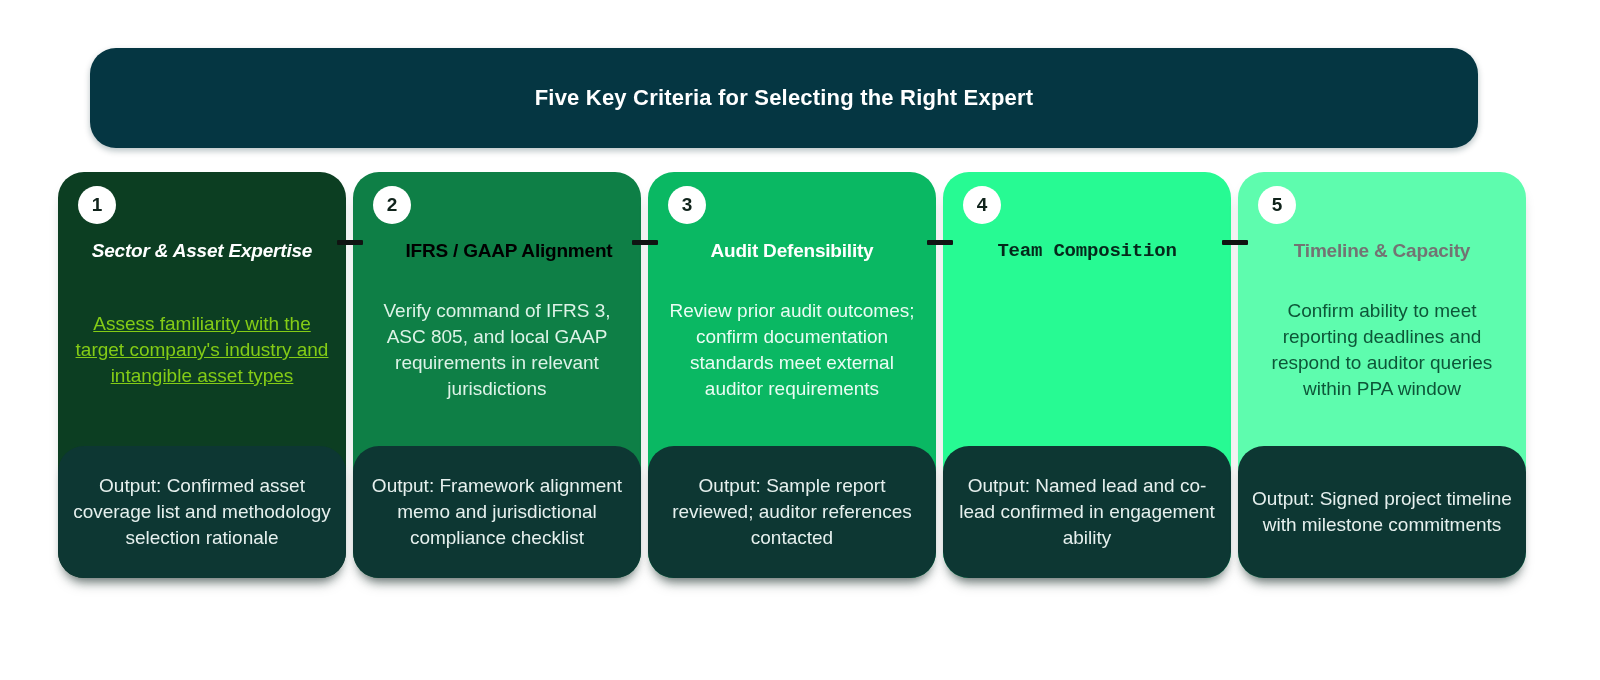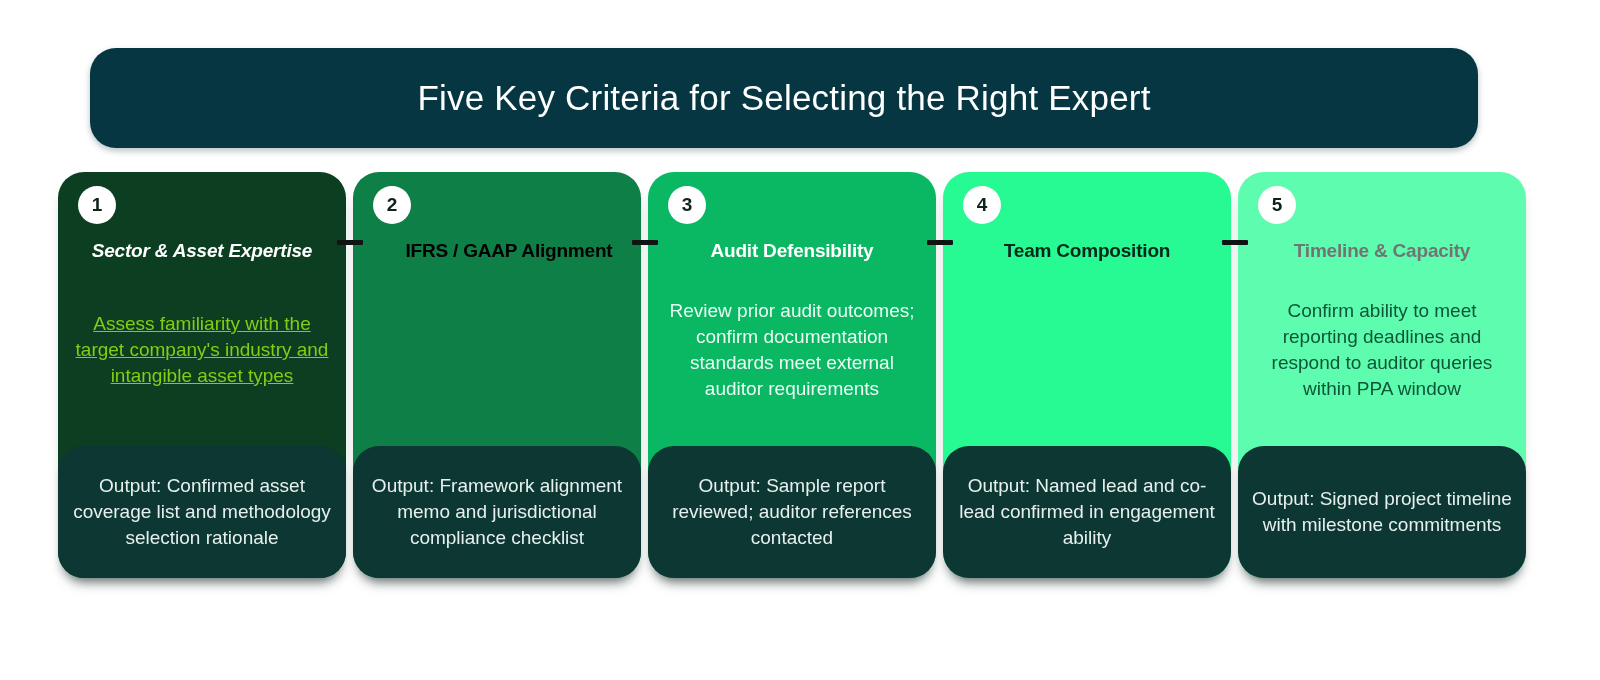--- a/index.html
+++ b/index.html
@@ -24,21 +24,21 @@
   
   .banner{
     position:absolute;left:90px;top:48px;width:1388px;height:100px;
     background:var(--banner-bg);
     border-radius:26px;
     display:flex;align-items:center;justify-content:center;
     box-shadow:0 3px 6px rgba(3,40,45,.28);
   }
   .banner h1{
     color:var(--banner-text);
-    font-size:35px;font-weight:normal;letter-spacing:.2px;
+    font-size:22px;font-weight:bold;letter-spacing:.2px;
   }
 
   
   .connector{
     position:absolute;top:240px;width:26px;height:5px;
     background:var(--connector);z-index:3;border-radius:1px;
   }
   .conn-0{left:337px;} .conn-1{left:632px;} .conn-2{left:927px;} .conn-3{left:1222px;}
 
   
@@ -114,20 +114,23 @@
     <div class="output">
       <p>Output: Confirmed asset coverage list and methodology selection rationale</p>
     </div>
   </section>
 
   <section class="card pos-1" style="background: rgb(14, 127, 70);">
     <div class="badge">
       <span>2</span>
     </div>
     <h2 class="card-title" style="color: #000000; margin-left: 24px;">IFRS / GAAP Alignment</h2>
+    <div class="body-wrap">
+      <p class="card-body" style="color: rgb(221, 243, 231);">Verify command of IFRS 3, ASC 805, and local GAAP requirements in relevant jurisdictions</p>
+    </div>
     <div class="output">
       <p>Output: Framework alignment memo and jurisdictional compliance checklist</p>
     </div>
   </section>
 
   <section class="card pos-2" style="background: rgb(10, 184, 99);">
     <div class="badge">
       <span>3</span>
     </div>
     <h2 class="card-title" style="color: rgb(255, 255, 255);">Audit Defensibility</h2>
@@ -136,21 +139,21 @@
     </div>
     <div class="output">
       <p>Output: Sample report reviewed; auditor references contacted</p>
     </div>
   </section>
 
   <section class="card pos-3" style="background: rgb(39, 250, 147);">
     <div class="badge">
       <span>4</span>
     </div>
-    <h2 class="card-title" style="color: rgb(5, 40, 27);">Team Composition</h2>
+    <h2 class="card-title" style="color: rgb(5, 40, 27); font-family: Liberation Mono, monospace;">Team Composition</h2>
     <div class="output">
       <p>Output: Named lead and co-lead confirmed in engagement ability</p>
     </div>
   </section>
 
   <section class="card pos-4" style="background: rgb(94, 252, 174);">
     <div class="badge">
       <span>5</span>
     </div>
     <h2 class="card-title" style="color: #737373;">Timeline &amp; Capacity</h2>

